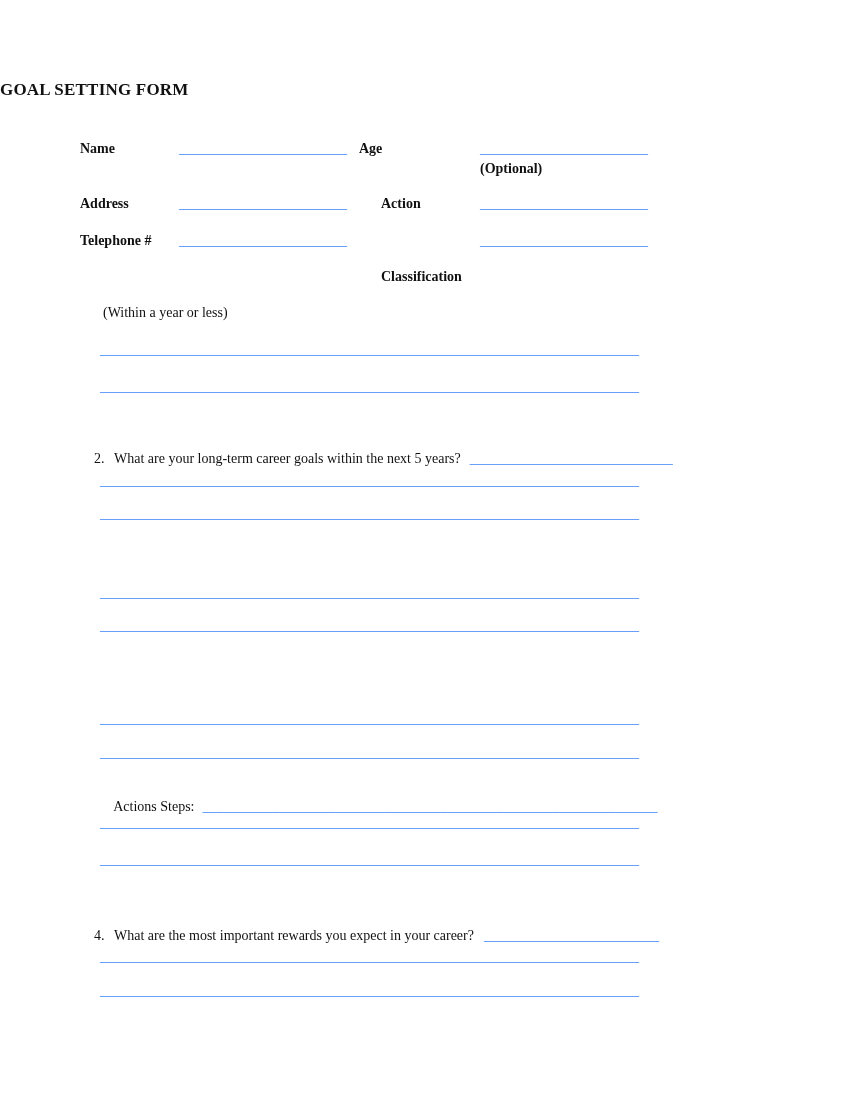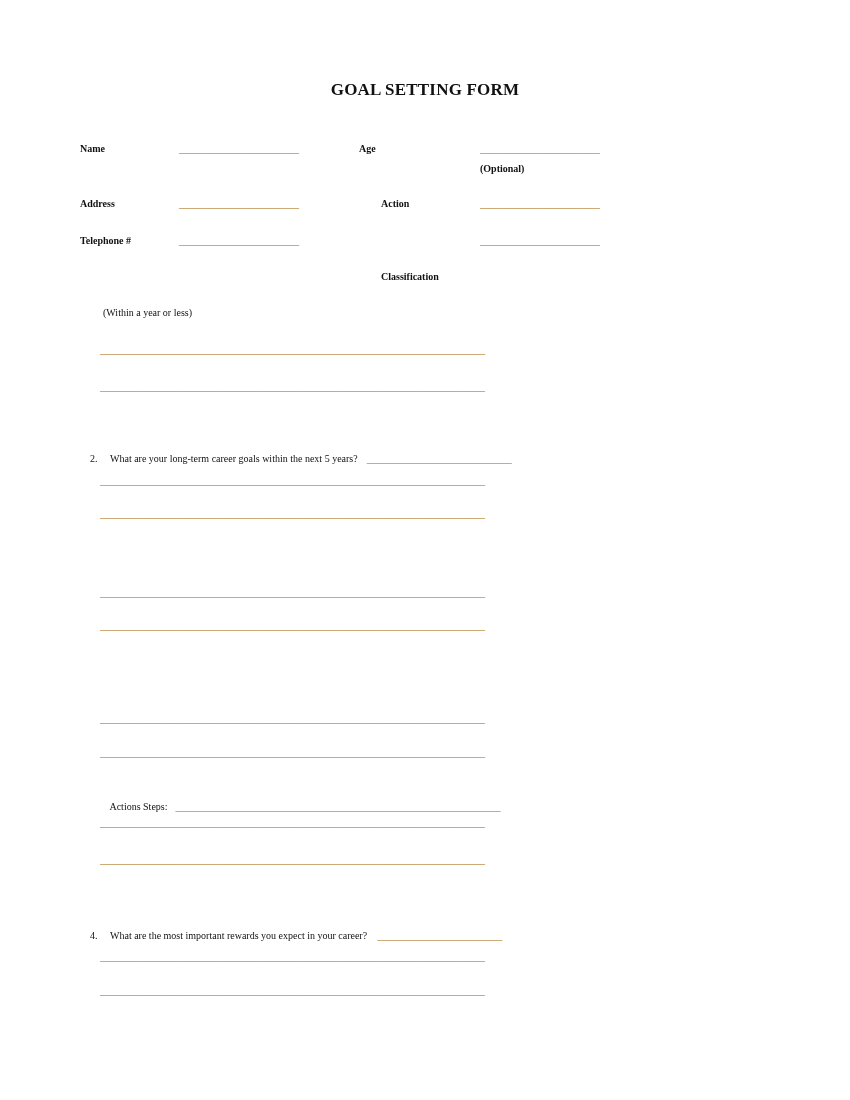--- a/index.html
+++ b/index.html
@@ -7,38 +7,38 @@
     position: relative;
     width: 850px;
     height: 1100px;
     background: #ffffff;
     font-family: "Liberation Serif", "DejaVu Serif", serif;
     color: #111111;
     overflow: hidden;
   }
   .abs { position: absolute; }
   .t {
-    font-size: 10px;
+    font-size: 14px;
     line-height: 17px;
     white-space: pre;
   }
   .b { font-weight: bold; }
   .title {
     position: absolute;
     top: 80px;
     left: 0;
     width: 100%;
-    text-align: center;
+    text-align: left;
     font-size: 17px;
     font-weight: bold;
     line-height: 19px;
     letter-spacing: 0.2px;
   }
   .blank {
-    color: #a16207;
+    color: #3b82f6;
     letter-spacing: 0;
   }
   .qnum {
     display: inline-block;
     width: 20px;
   }
   .gap8  { margin-left: 8px; }
   .gap9  { margin-left: 9px; }
   .gap10 { margin-left: 10px; }
 </style>

